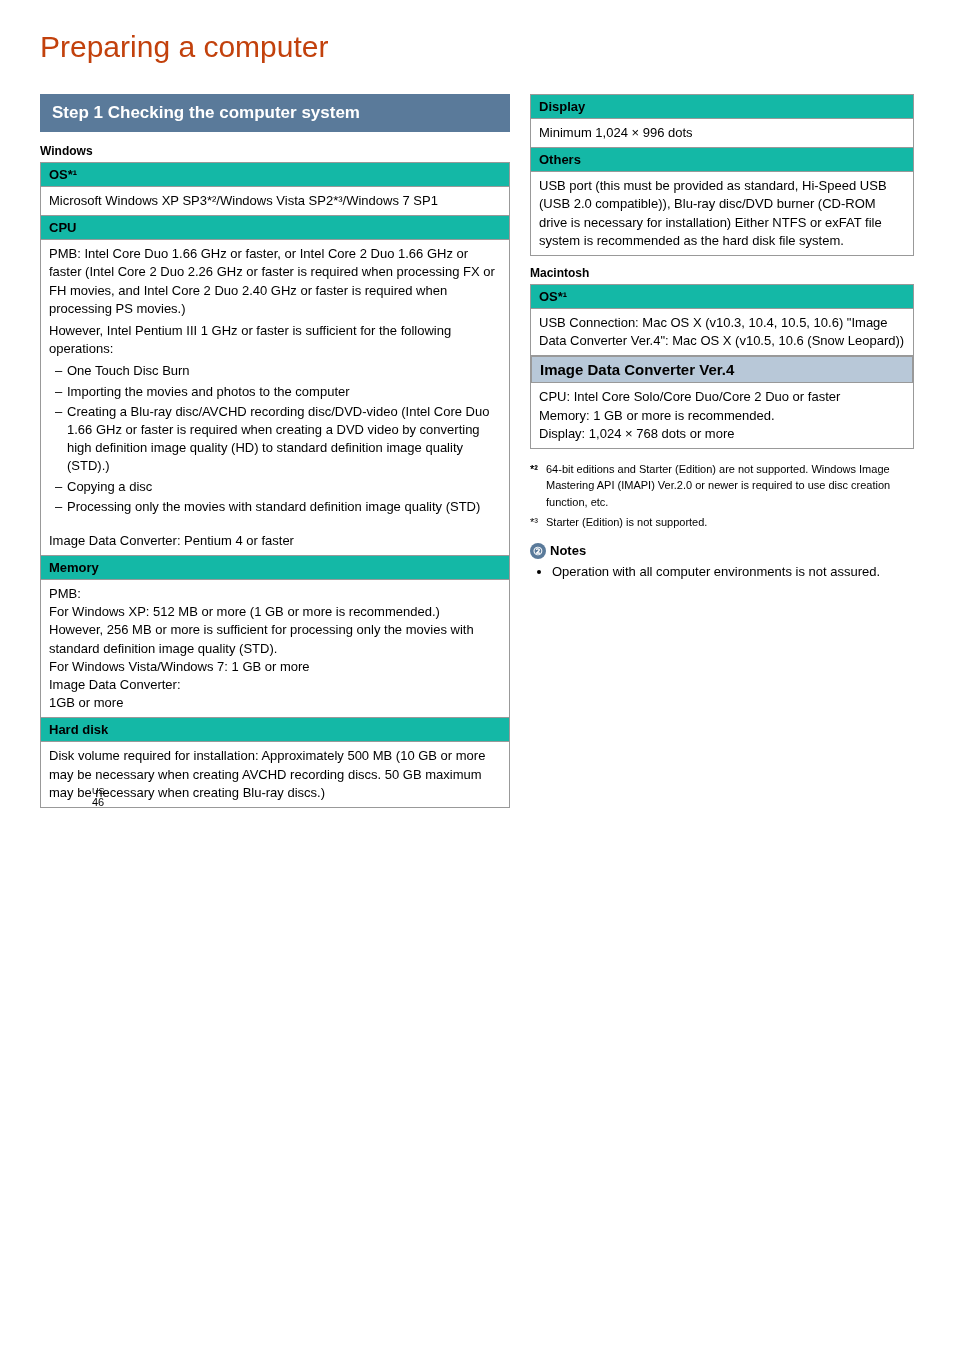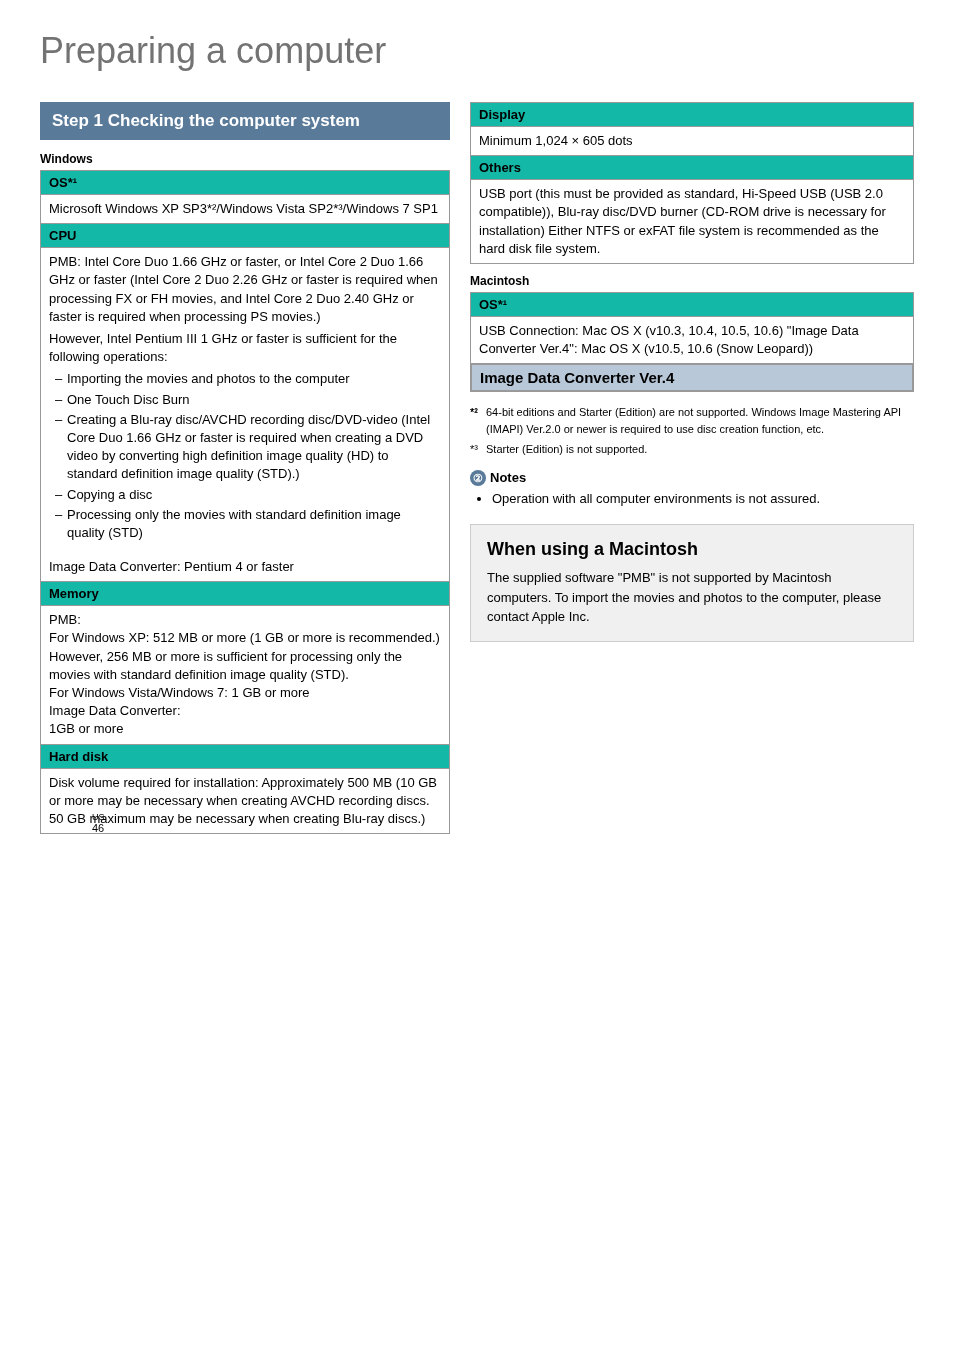--- a/index.html
+++ b/index.html
@@ -6,31 +6,31 @@
     body {
       font-family: Arial, sans-serif;
       font-size: 13px;
       color: #000;
       background: #fff;
       width: 954px;
       min-height: 1357px;
       padding: 30px 40px 40px 40px;
     }
     .page-title {
-      font-size: 36px;
+      font-size: 30px;
       font-weight: normal;
       margin-bottom: 30px;
-      color: #737373;
+      color: #c2410c;
     }
     .main-layout {
       display: flex;
       gap: 20px;
     }
     .left-col {
-      width: 410px;
+      width: 470px;
       flex-shrink: 0;
     }
     .right-col {
       flex: 1;
     }
     .step-heading {
       background: #5a7a9a;
       color: #fff;
       padding: 8px 12px;
       font-size: 17px;
@@ -176,22 +176,22 @@
       <div class="table-header">OS*¹</div>
       <div class="table-cell">Microsoft Windows XP SP3*²/Windows Vista SP2*³/Windows 7 SP1</div>
     </div>
 
     <div class="table-box">
       <div class="table-header shaded">CPU</div>
       <div class="table-cell">
         <p>PMB: Intel Core Duo 1.66 GHz or faster, or Intel Core 2 Duo 1.66 GHz or faster (Intel Core 2 Duo 2.26 GHz or faster is required when processing FX or FH movies, and Intel Core 2 Duo 2.40 GHz or faster is required when processing PS movies.)</p>
         <p style="margin-top:4px;">However, Intel Pentium III 1 GHz or faster is sufficient for the following operations:</p>
         <ul class="bullet-list">
+          <li>One Touch Disc Burn</li>
           <li>Importing the movies and photos to the computer</li>
-          <li>One Touch Disc Burn</li>
           <li>Creating a Blu-ray disc/AVCHD recording disc/DVD-video (Intel Core Duo 1.66 GHz or faster is required when creating a DVD video by converting high definition image quality (HD) to standard definition image quality (STD).)</li>
           <li>Copying a disc</li>
           <li>Processing only the movies with standard definition image quality (STD)</li>
         </ul>
         <p style="margin-top:16px;">Image Data Converter: Pentium 4 or faster</p>
       </div>
     </div>
 
     <div class="table-box">
       <div class="table-header">Memory</div>
@@ -203,61 +203,60 @@
     <div class="table-box">
       <div class="table-header shaded">Hard disk</div>
       <div class="table-cell">Disk volume required for installation: Approximately 500 MB (10 GB or more may be necessary when creating AVCHD recording discs. 50 GB maximum may be necessary when creating Blu-ray discs.)</div>
     </div>
   </div>
 
   <div class="right-col">
 
     <div class="table-box">
       <div class="table-header">Display</div>
-      <div class="table-cell">Minimum 1,024 × 605 dots</div>
+      <div class="table-cell">Minimum 1,024 × 996 dots</div>
     </div>
 
     <div class="table-box">
       <div class="table-header shaded">Others</div>
       <div class="table-cell">USB port (this must be provided as standard, Hi-Speed USB (USB 2.0 compatible)), Blu-ray disc/DVD burner (CD-ROM drive is necessary for installation) Either NTFS or exFAT file system is recommended as the hard disk file system.</div>
     </div>
 
     <div class="section-label" style="margin-top:10px;">Macintosh</div>
 
     <div class="table-box">
       <div class="table-header">OS*¹</div>
       <div class="table-cell">USB Connection: Mac OS X (v10.3, 10.4, 10.5, 10.6) "Image Data Converter Ver.4": Mac OS X (v10.5, 10.6 (Snow Leopard))</div>
     </div>
 
     <div class="table-box">
       <div class="image-data-converter-header">Image Data Converter Ver.4</div>
+      <div class="table-cell">
+        <p>CPU: Intel Core Solo/Core Duo/Core 2 Duo or faster<br>Memory: 1 GB or more is recommended.<br>Display: 1,024 × 768 dots or more</p>
+      </div>
     </div>
 
     <div class="footnotes">
       <p><span class="fn-mark">*¹</span></p>
       <p><span class="fn-mark">*²</span><span> 64-bit editions and Starter (Edition) are not supported. Windows Image Mastering API (IMAPI) Ver.2.0 or newer is required to use disc creation function, etc.</span></p>
       <p><span class="fn-mark">*³</span><span> Starter (Edition) is not supported.</span></p>
     </div>
 
     <div class="notes-section">
       <div class="notes-title">
         <span class="notes-icon">②</span>
         <span>Notes</span>
       </div>
       <div class="notes-content">
         <ul>
           <li>Operation with all computer environments is not assured.</li>
         </ul>
       </div>
     </div>
 
-    <div class="when-macintosh">
-      <h3>When using a Macintosh</h3>
-      <p>The supplied software "PMB" is not supported by Macintosh computers. To import the movies and photos to the computer, please contact Apple Inc.</p>
-    </div>
   </div>
 </div>
 
 <div style="position:relative; margin-top: 20px;">
   <span class="page-number">
     <span class="us-label">US</span>
     <span>46</span>
   </span>
 </div>
 

